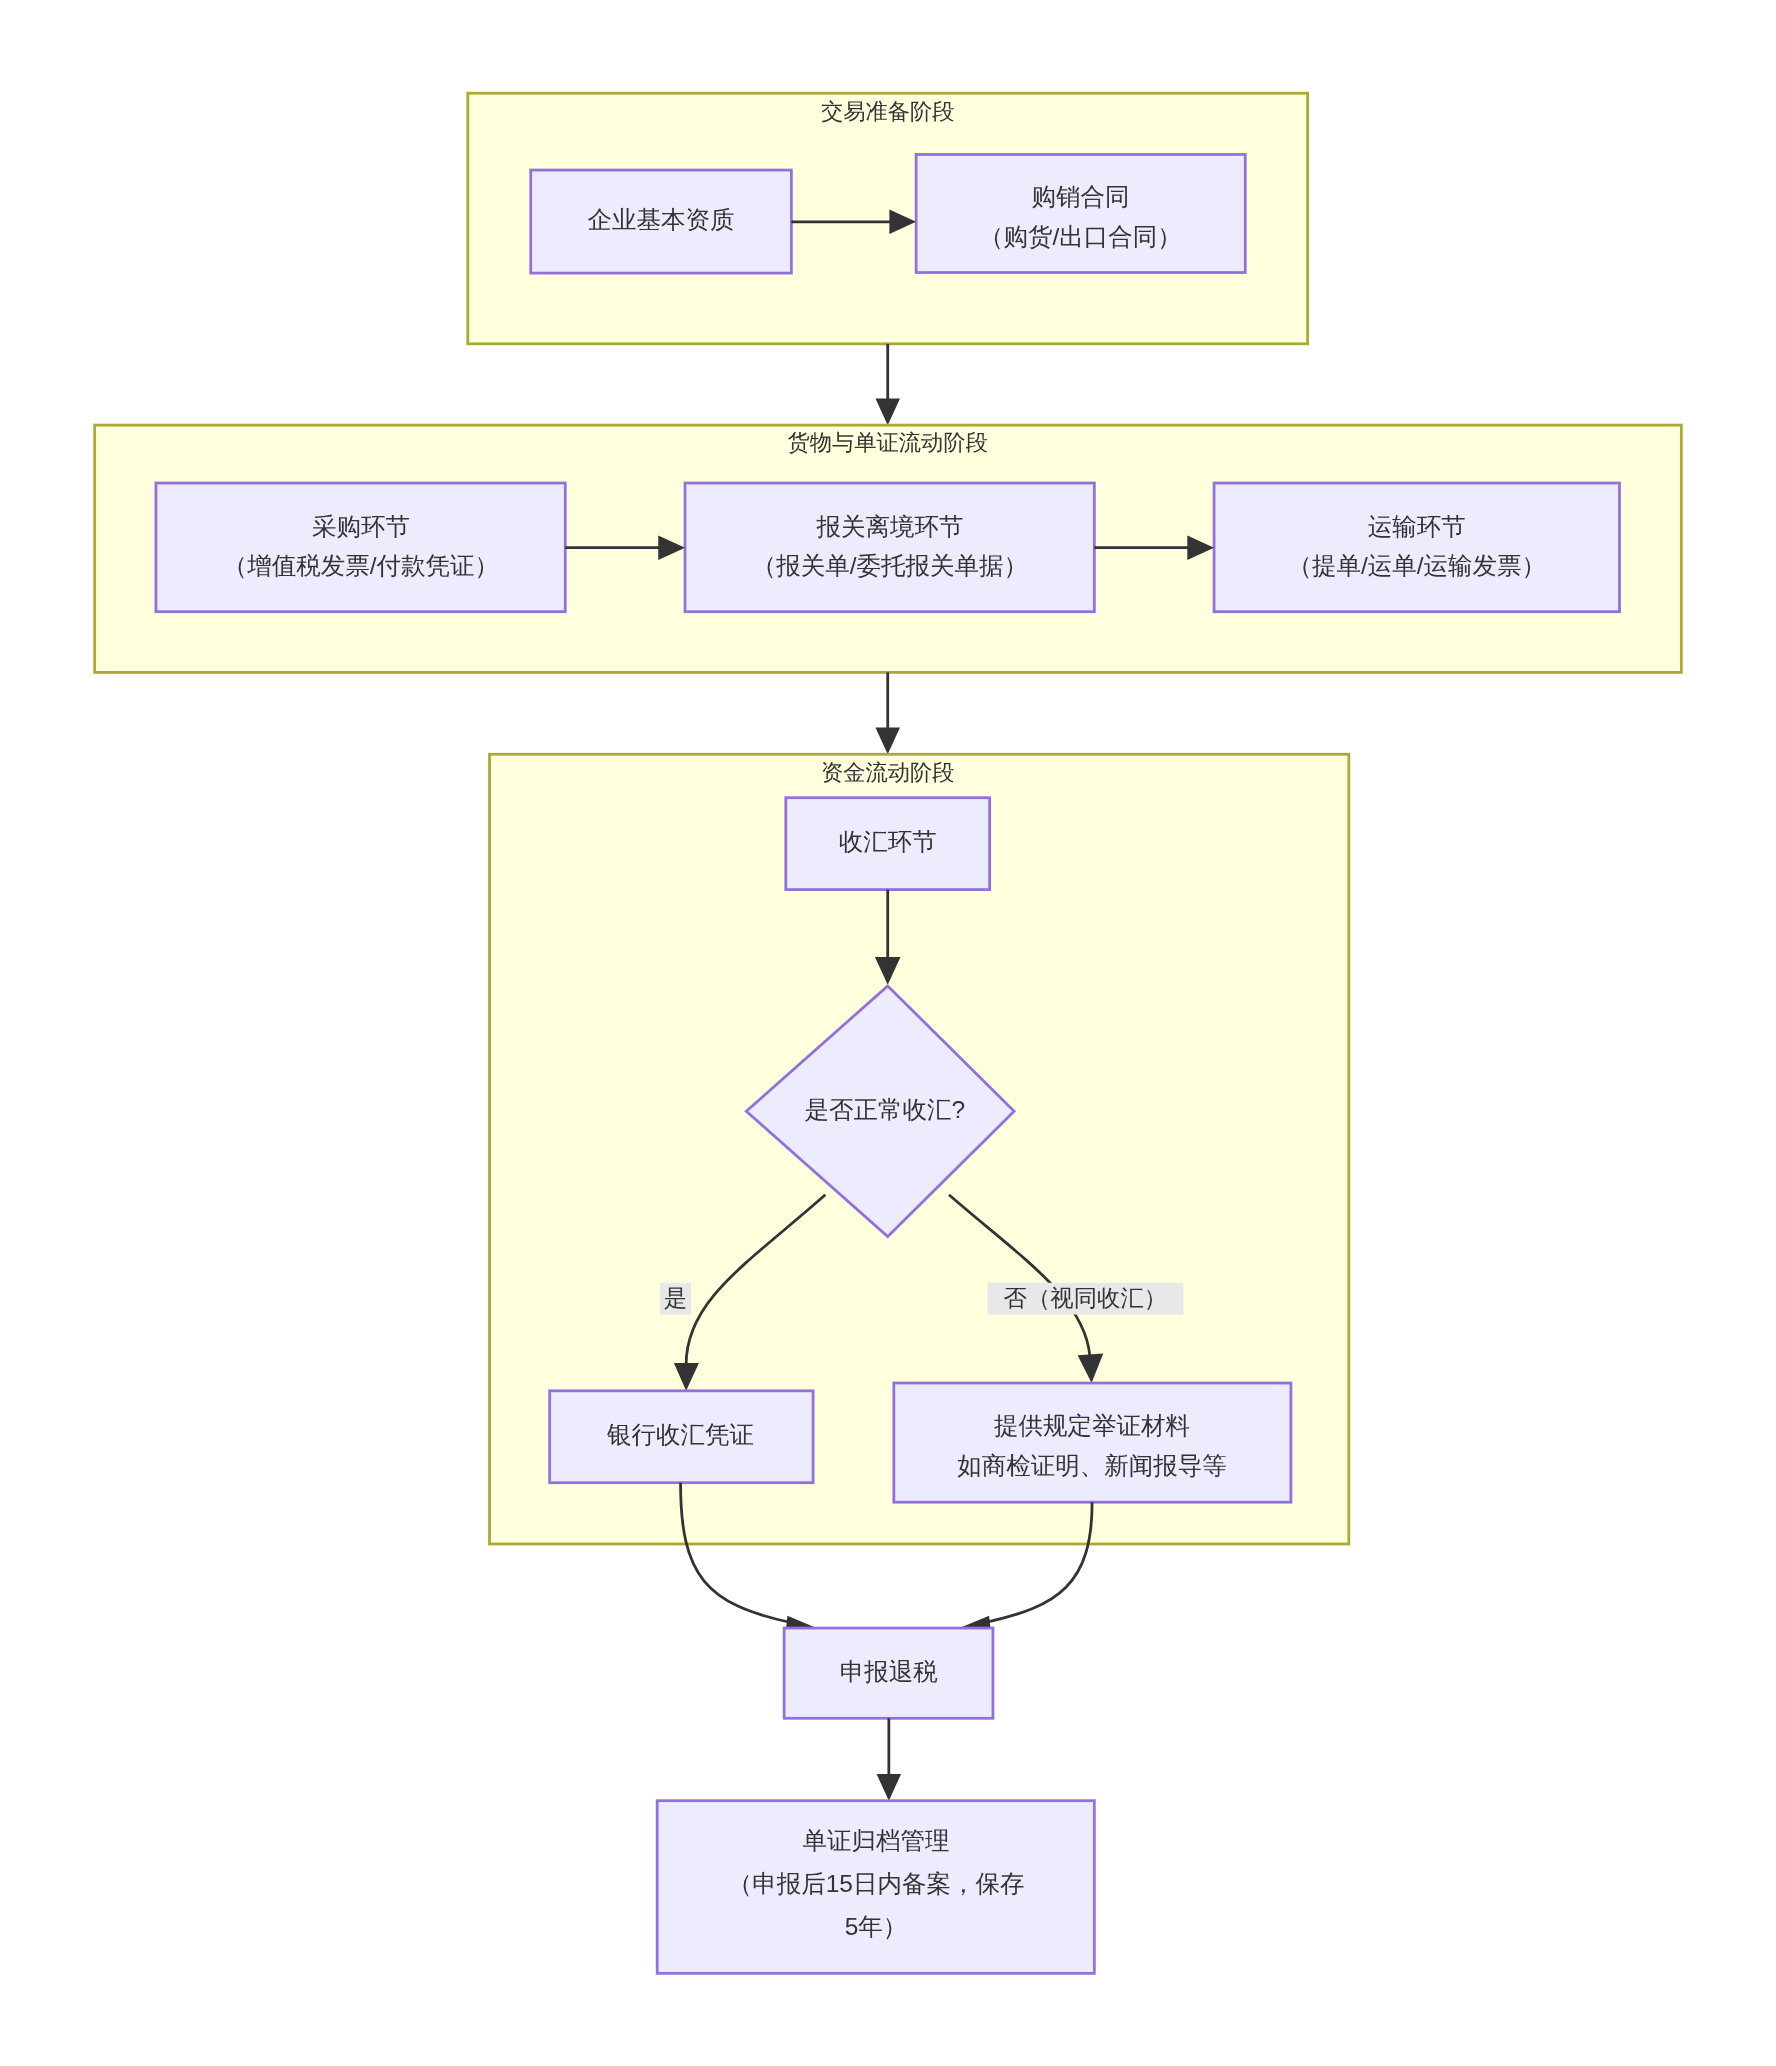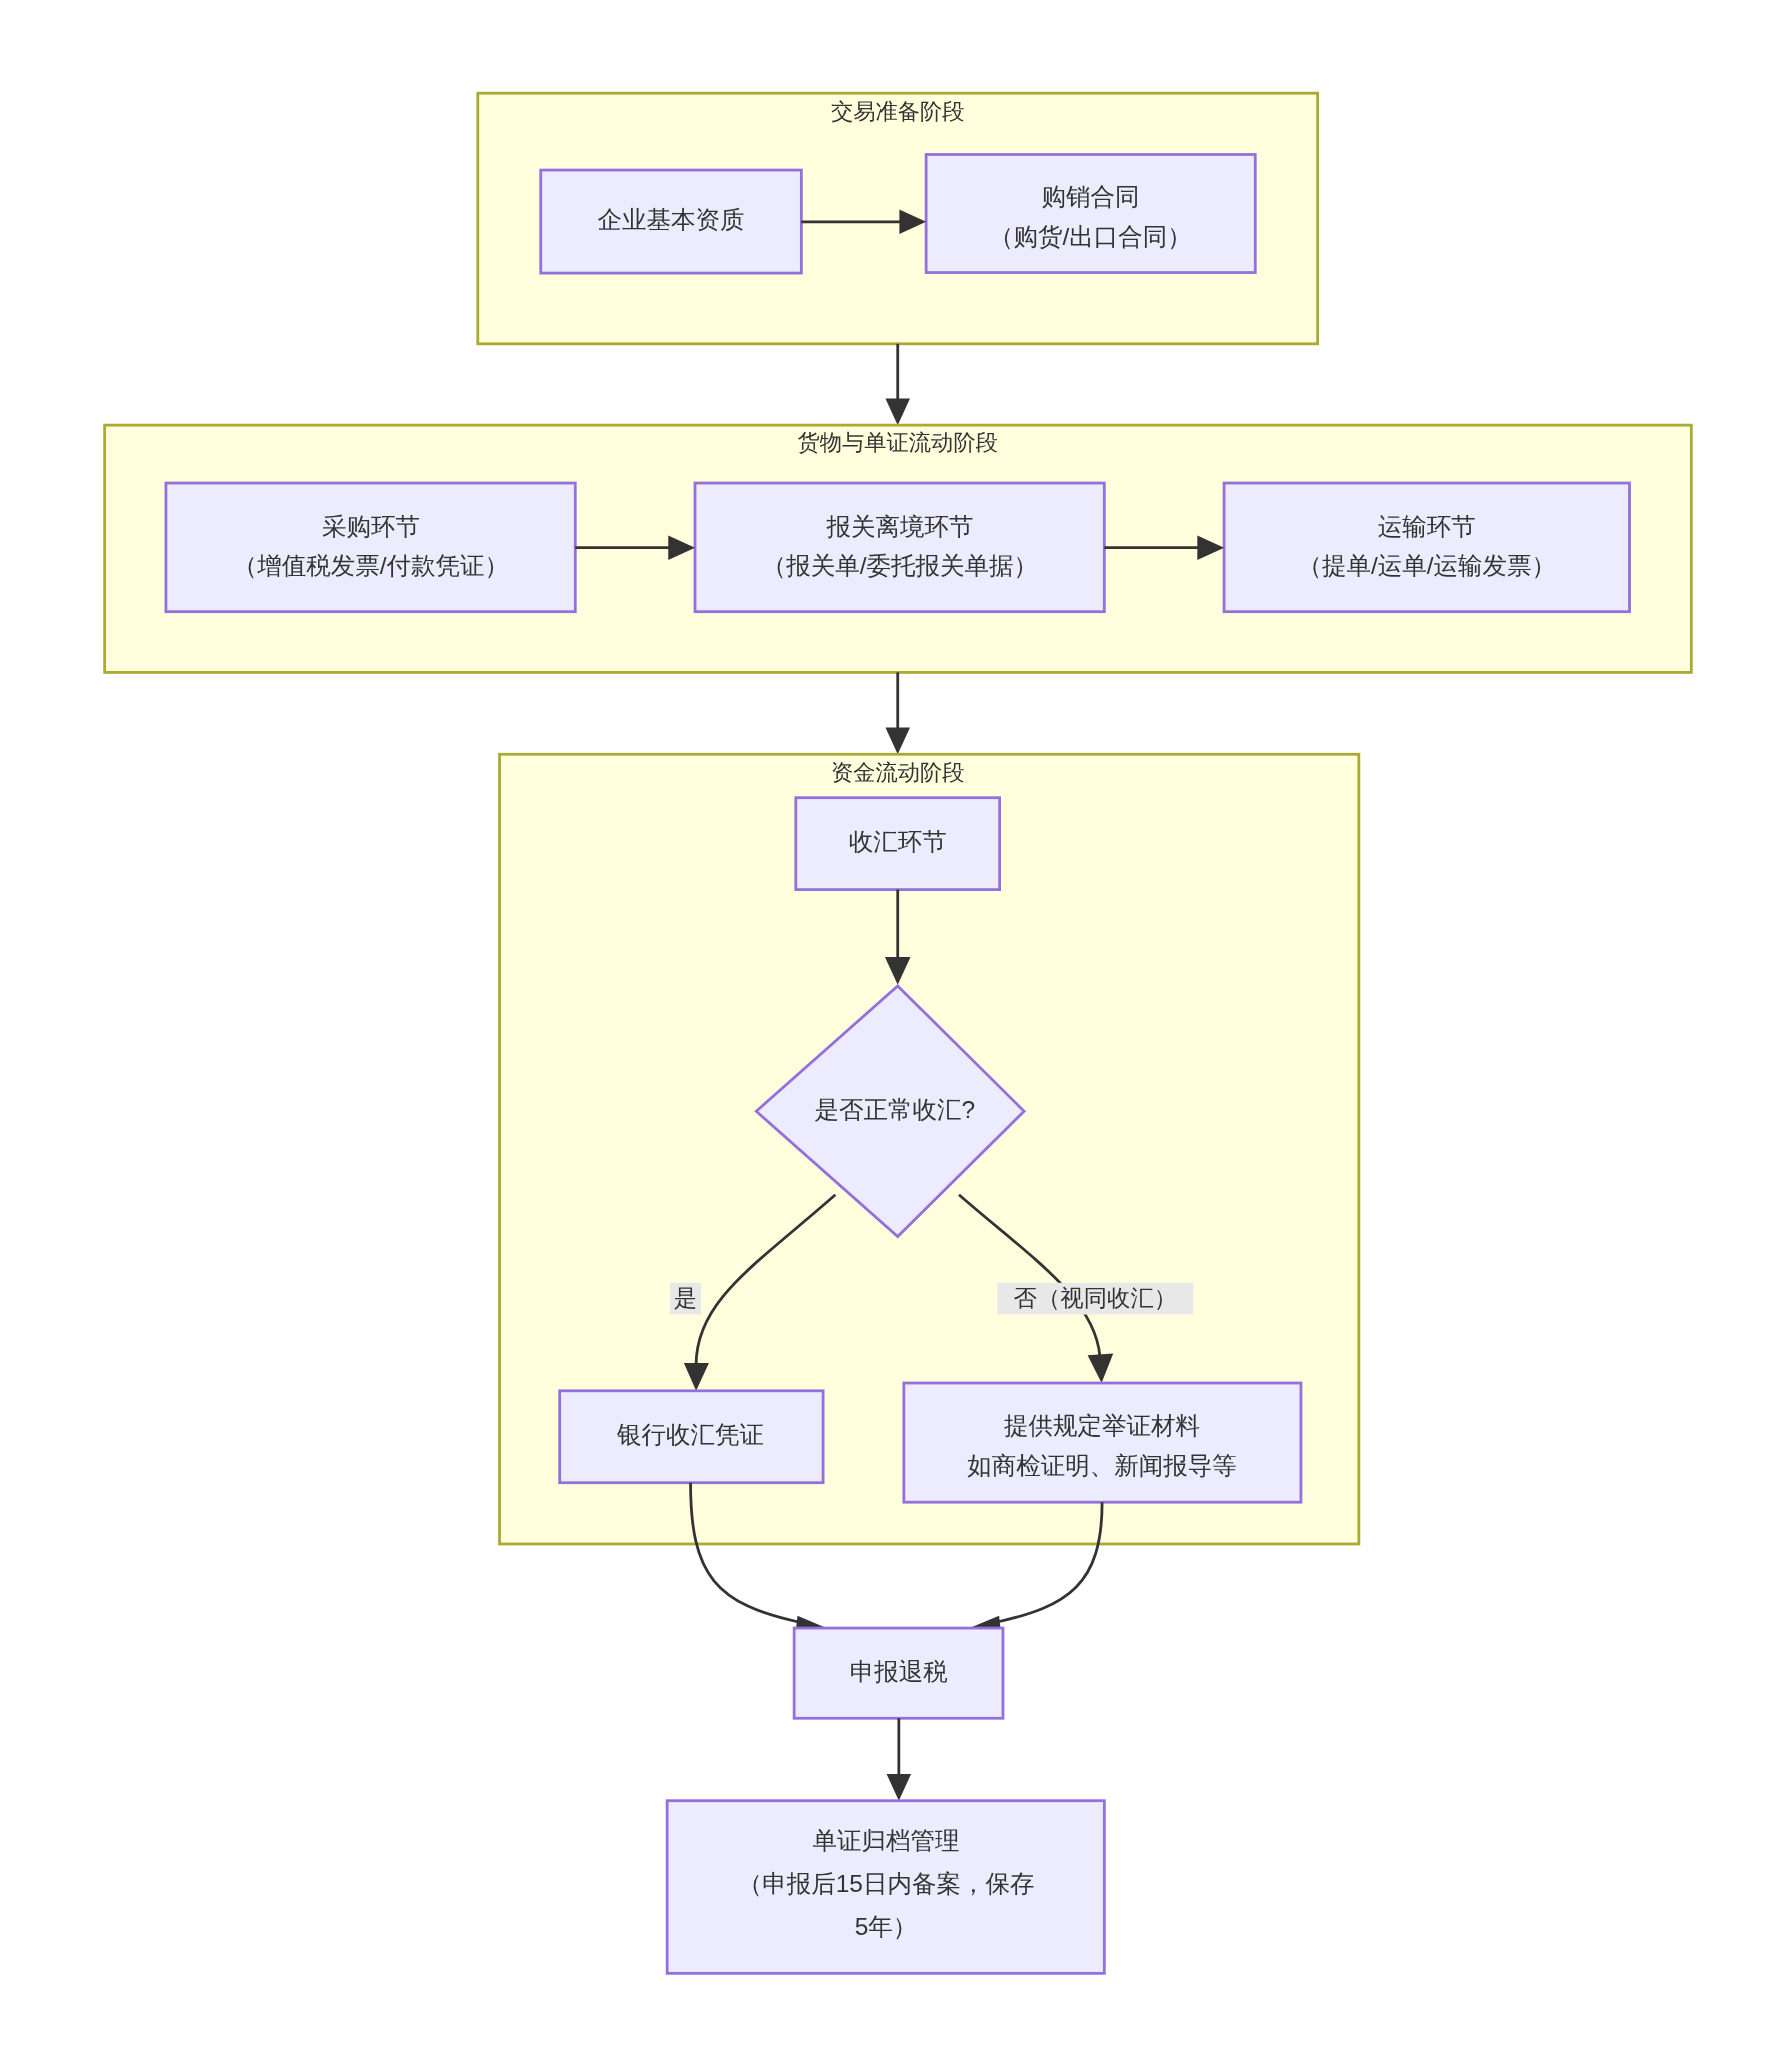--- a/index.html
+++ b/index.html
@@ -10,21 +10,20 @@
   body {
     width: 1776px;
     height: 2066px;
     font-family: "Liberation Sans", "DejaVu Sans", sans-serif;
     overflow: hidden;
   }
   #flowchart-root {
     position: relative;
     width: 1735px;
     height: 2066px;
-    padding-left: 10px;
   }
   svg.diagram {
     display: block;
     width: 1776px;
     height: 2066px;
   }
   .cluster-rect {
     fill: #ffffde;
     stroke: #aaaa33;
     stroke-width: 5px;

